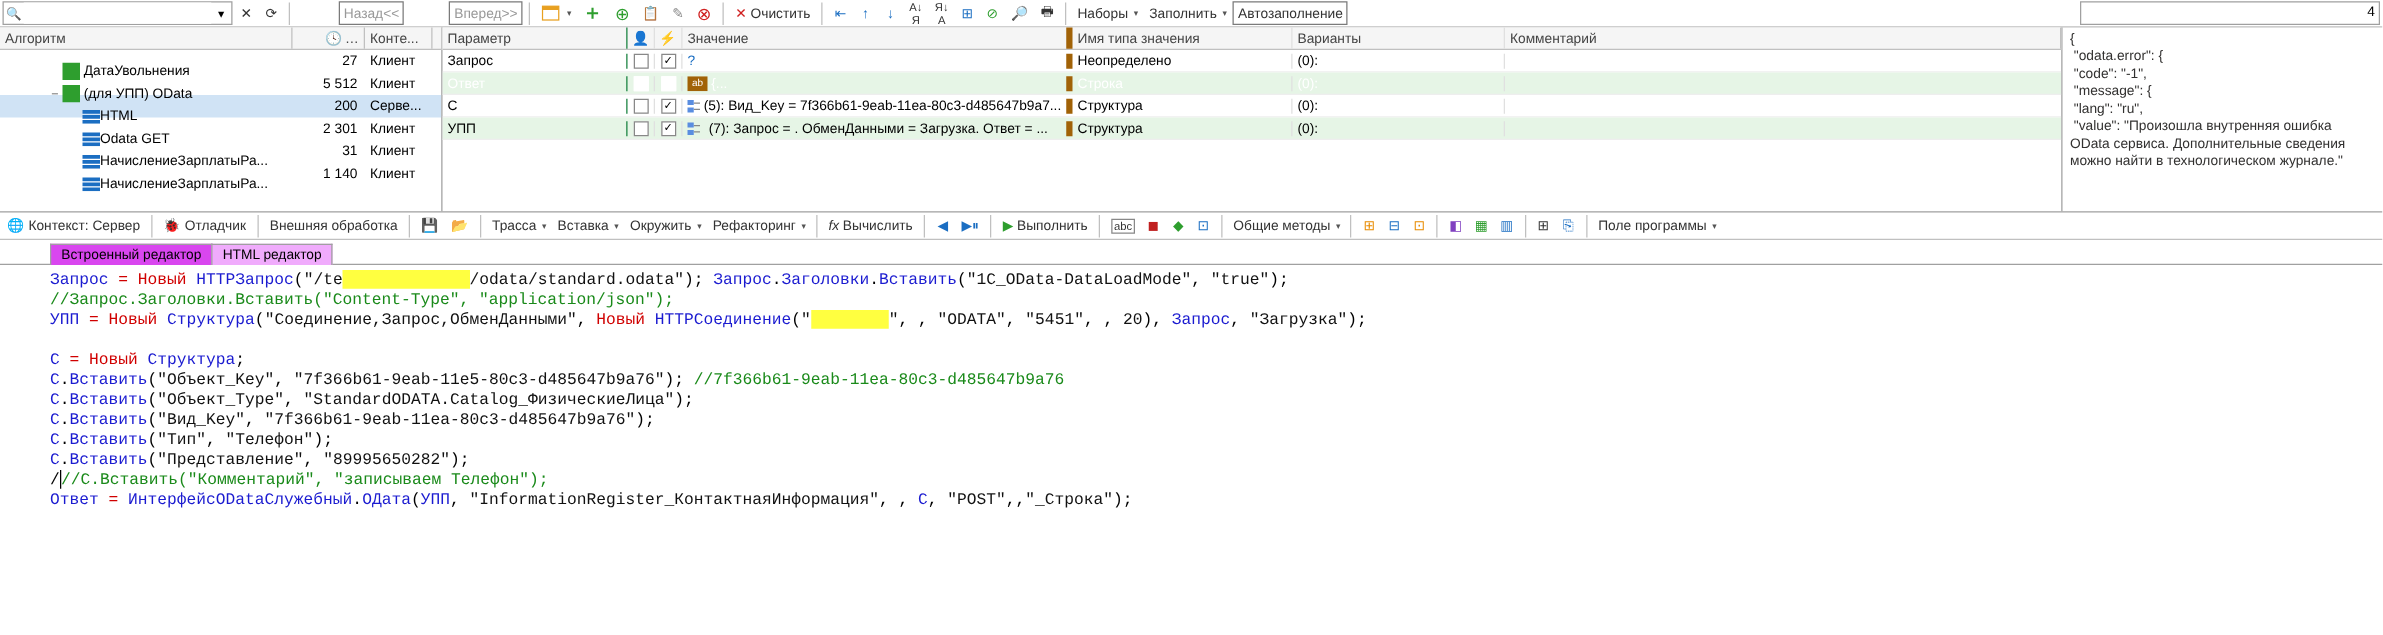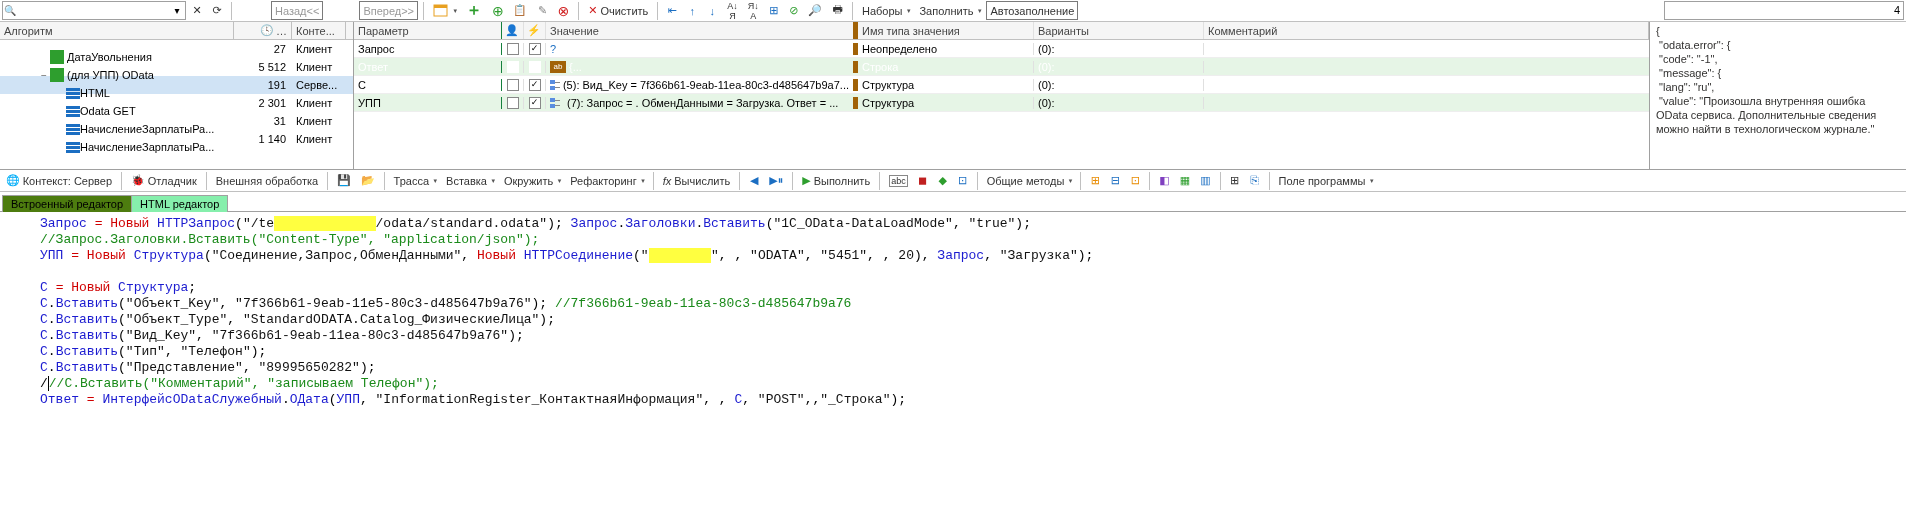--- a/index.html
+++ b/index.html
@@ -63,22 +63,22 @@
 
 .midbar { height:22px; border-bottom:1px solid #c0c0c0; display:flex; align-items:center; padding:0 2px; gap:2px; }
 .ic-red { color:#c02020; }
 .ic-blue { color:#1b6ec2; }
 .ic-green2 { color:#2e9e2e; }
 .ic-purple { color:#8040c0; }
 .bold { font-weight:normal; }
 
 
 .tabstrip { height:20px; display:flex; align-items:flex-end; border-bottom:1px solid #a0a0a0; padding-left:2px; }
-.tab { border:1px solid #a0a0a0; border-bottom:none; padding:2px 8px; background:#86efac; font-size:11px; margin-right:-1px; position:relative; top:1px; }
-.tab.active { background:#4d7c0f; }
+.tab { border:1px solid #a0a0a0; border-bottom:none; padding:2px 8px; background:#f0abfc; font-size:11px; margin-right:-1px; position:relative; top:1px; }
+.tab.active { background:#d946ef;margin-left:38px; }
 
 
 .editor { flex:1; overflow:auto; background:#fff; padding:4px 0 4px 40px; position:relative; }
 pre.code { font-family:"Courier New",monospace; font-size:13px; line-height:16px; white-space:pre; }
 .kw { color:#d00000; }
 .op { color:#d00000; }
 .fn { color:#1b1bd0; }
 .str { color:#111; }
 .cm { color:#1a8a1a; }
 .num { color:#111; }
@@ -204,21 +204,21 @@
             <div class="tc-algo">
               <span class="indent2"></span>
               <span class="toggle"></span>
               <span class="bar-ic">
                 <span></span>
                 <span></span>
                 <span></span>
               </span>
               <span> HTML</span>
             </div>
-            <div class="tc-num">191</div>
+            <div class="tc-num">200</div>
             <div class="tc-cli">Серве...</div>
           </div>
           <div class="tree-row">
             <div class="tc-algo">
               <span class="indent2"></span>
               <span class="toggle"></span>
               <span class="bar-ic">
                 <span></span>
                 <span></span>
                 <span></span>

